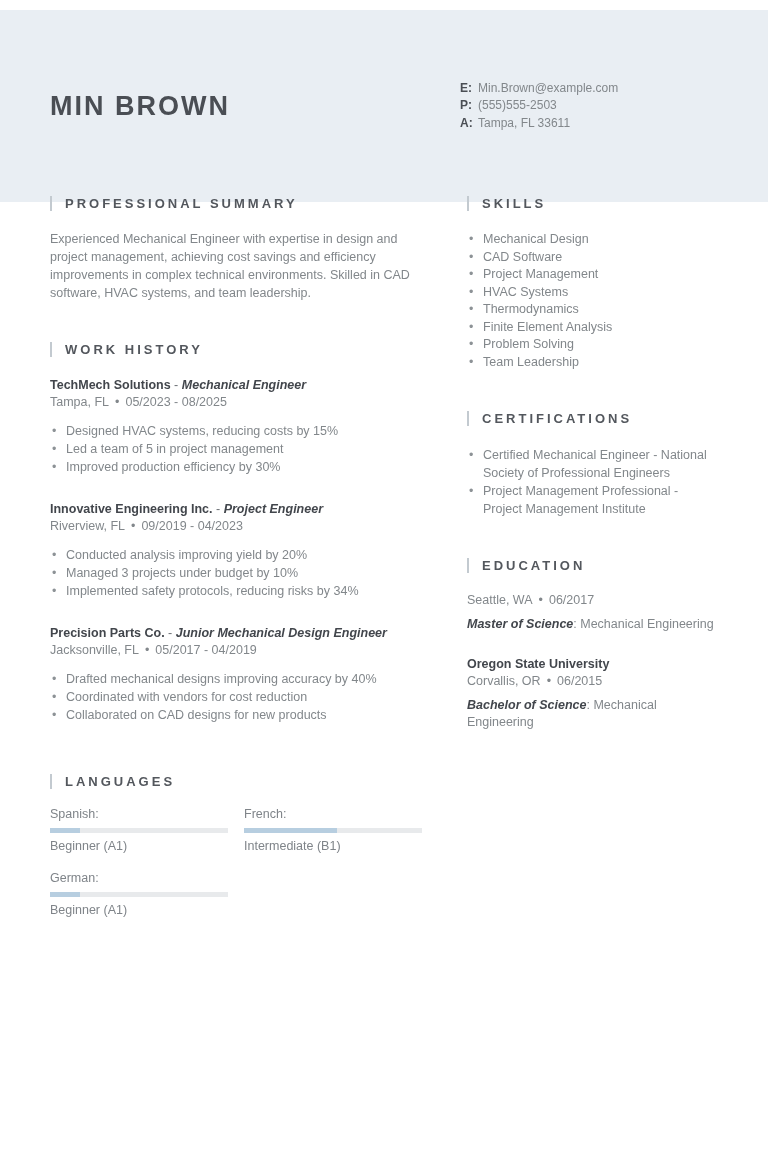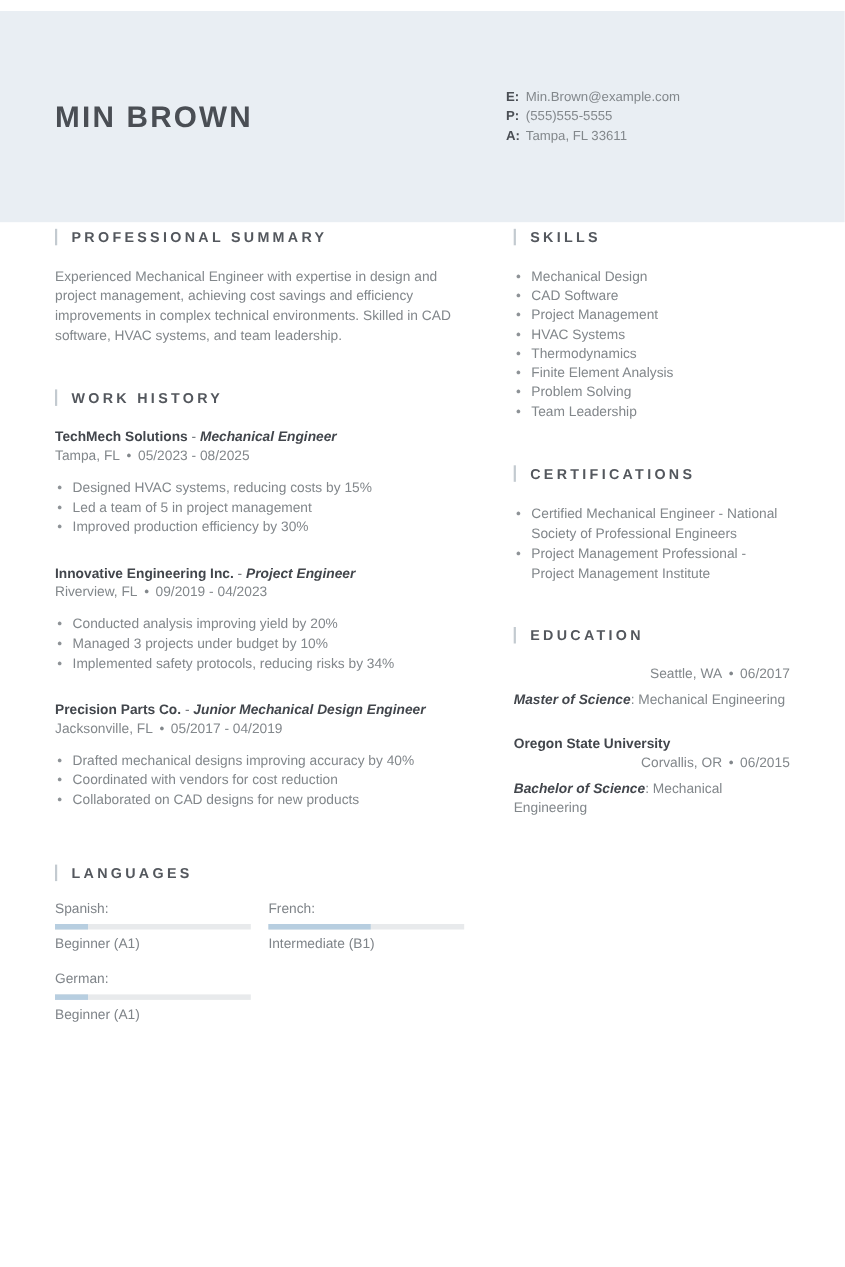--- a/index.html
+++ b/index.html
@@ -19,21 +19,21 @@
   .col-left  { width:380px; flex:0 0 380px; }
   .col-right { width:251px; flex:0 0 251px; }
 
   .sec-head { display:flex; align-items:center; gap:13px;
     font-size:13px; font-weight:bold; letter-spacing:3px; color:#53575d; }
   .sec-bar { width:2px; height:15px; background:#c3cad0; flex:0 0 2px; }
 
   .body-text { font-size:12.5px; line-height:18px; color:#82878b; margin-top:19px; }
 
   .section { margin-top:40px; }
-  .section.first { margin-top:12px; }
+  .section.first { margin-top:0; }
   .section.languages { margin-top:50px; }
 
   .job { margin-top:20px; }
   .job + .job { margin-top:25px; }
   .job-title { font-size:12.5px; color:#42464c; line-height:16px; }
   .job-company { font-weight:bold; }
   .job-sep { font-weight:normal; color:#6b7075; }
   .job-role { font-weight:bold; font-style:italic; }
   .job-meta { font-size:12.5px; color:#82878b; margin-top:2px; }
   .dot { margin:0 6px; }
@@ -48,37 +48,37 @@
   .lang-grid { margin-top:17px; display:grid;
     grid-template-columns:178px 178px; column-gap:18px; row-gap:9px;gap:16px; }
   .lang-name { font-size:12.5px; color:#7f8489; line-height:16px; }
   .lang-track { width:100%; height:5px; background:#e8eaec; margin:6px 0 5px; }
   .lang-fill { height:5px; background:#b7cee0; }
   .lang-level { font-size:12.5px; color:#7f8489; line-height:16px; }
 
   .school { margin-top:20px; }
   .school + .school { margin-top:23px; }
   .school-name { font-size:12.5px; font-weight:bold; color:#42464c; line-height:16px; }
-  .school-meta { font-size:12.5px; color:#82878b; margin-top:2px;text-align:right; }
+  .school-meta { font-size:12.5px; color:#82878b; margin-top:2px; }
   .degree-line { font-size:12.5px; line-height:17px; color:#82878b; margin-top:9px; }
   .degree { font-weight:bold; font-style:italic; color:#42464c; }
 </style>
 </head>
 <body>
 
 <div class="band">
   <div class="name">MIN BROWN</div>
   <div class="contact">
     <div class="contact-row">
       <span class="contact-label">E:</span>
       <span>Min.Brown@example.com</span>
     </div>
     <div class="contact-row">
       <span class="contact-label">P:</span>
-      <span>(555)555-5555</span>
+      <span>(555)555-2503</span>
     </div>
     <div class="contact-row">
       <span class="contact-label">A:</span>
       <span>Tampa, FL 33611</span>
     </div>
   </div>
 </div>
 
 <div class="content">
 

